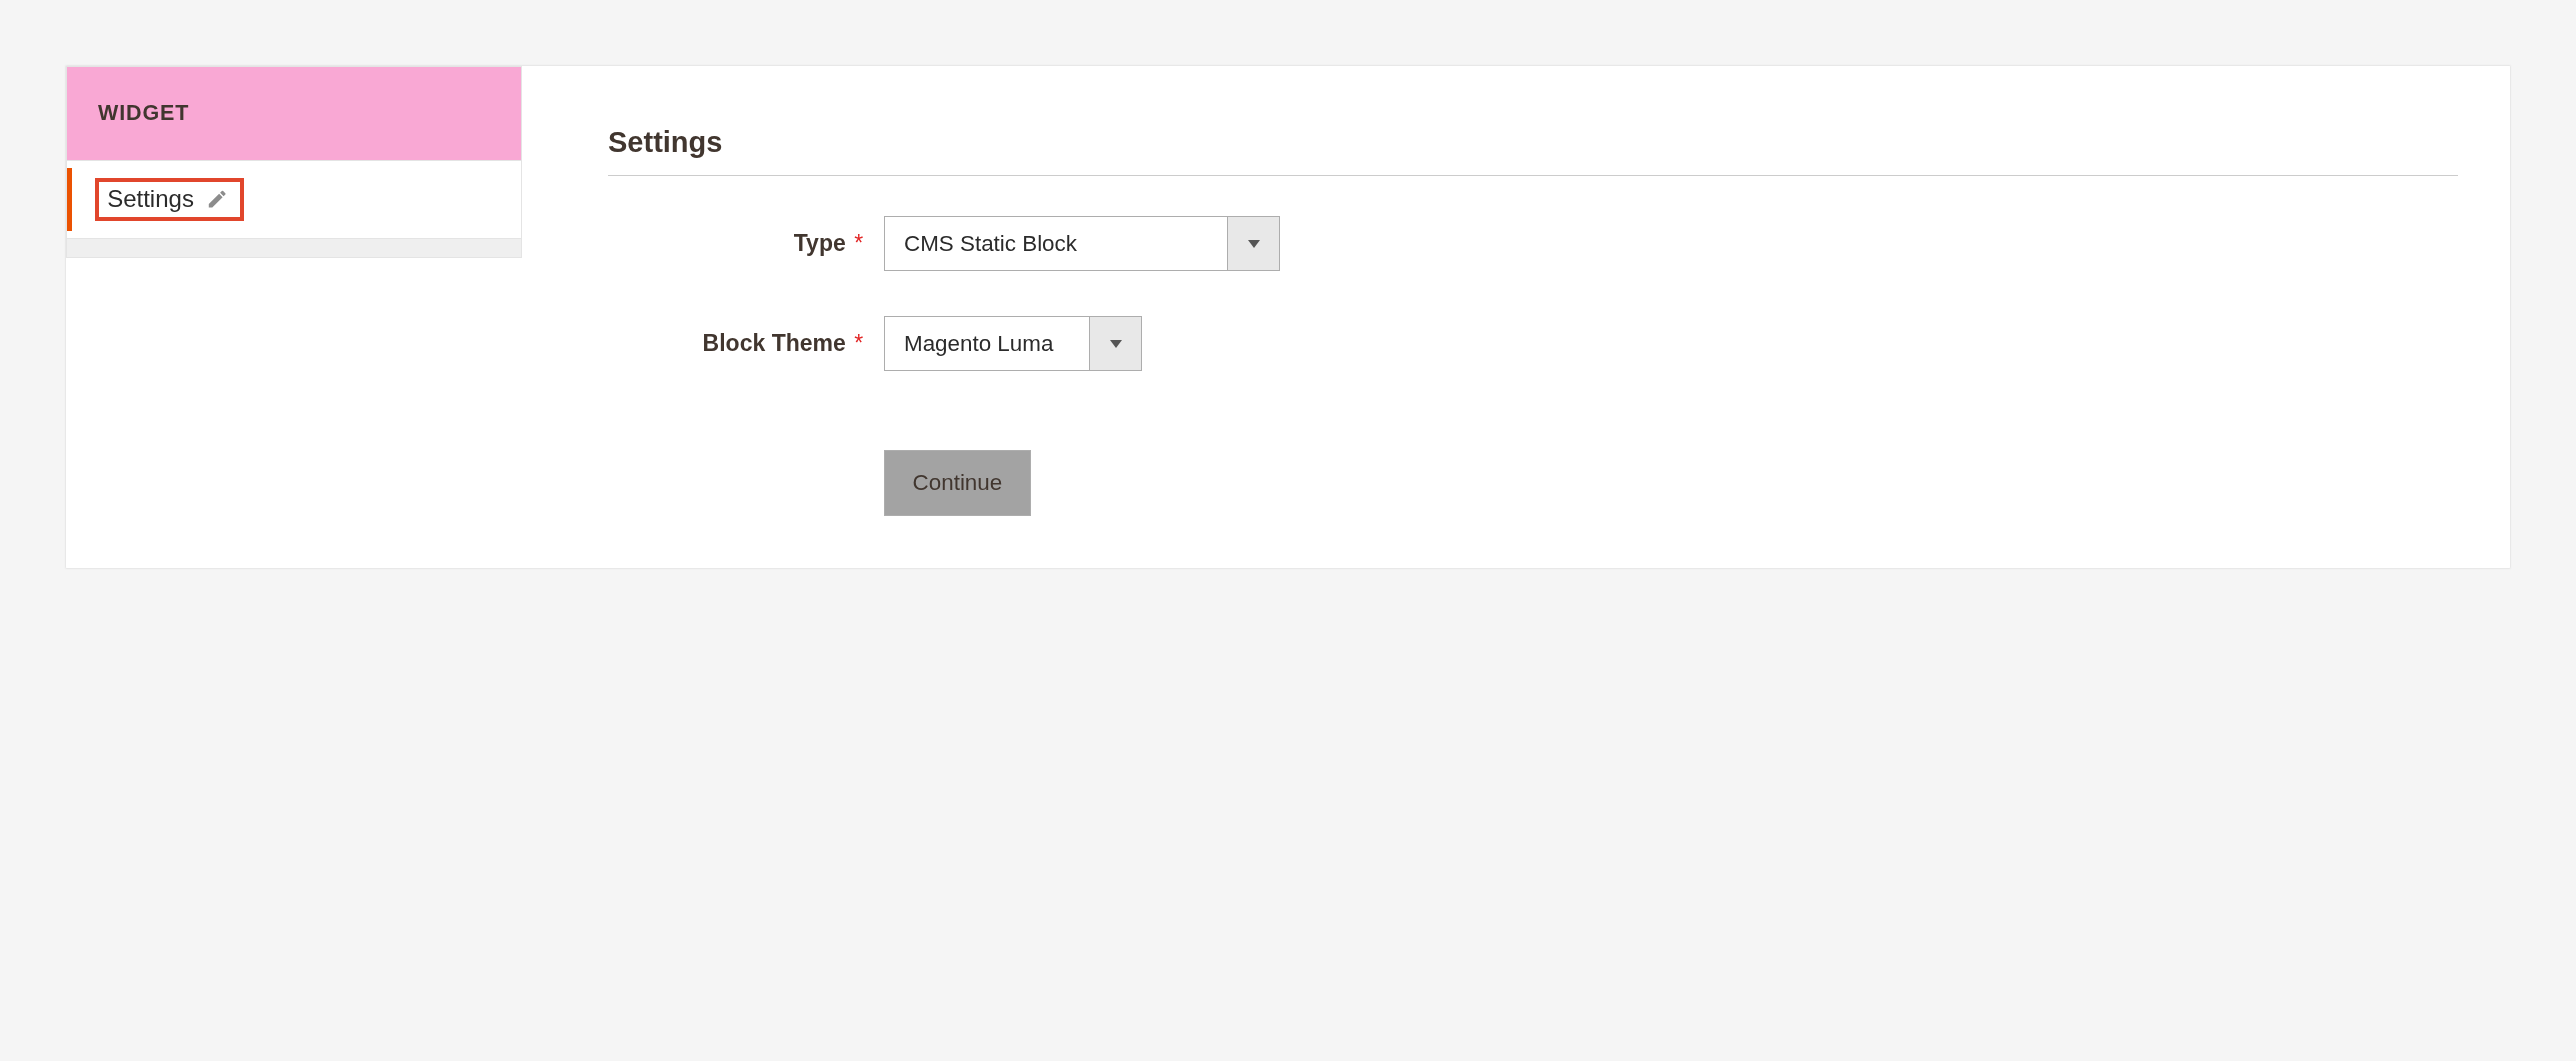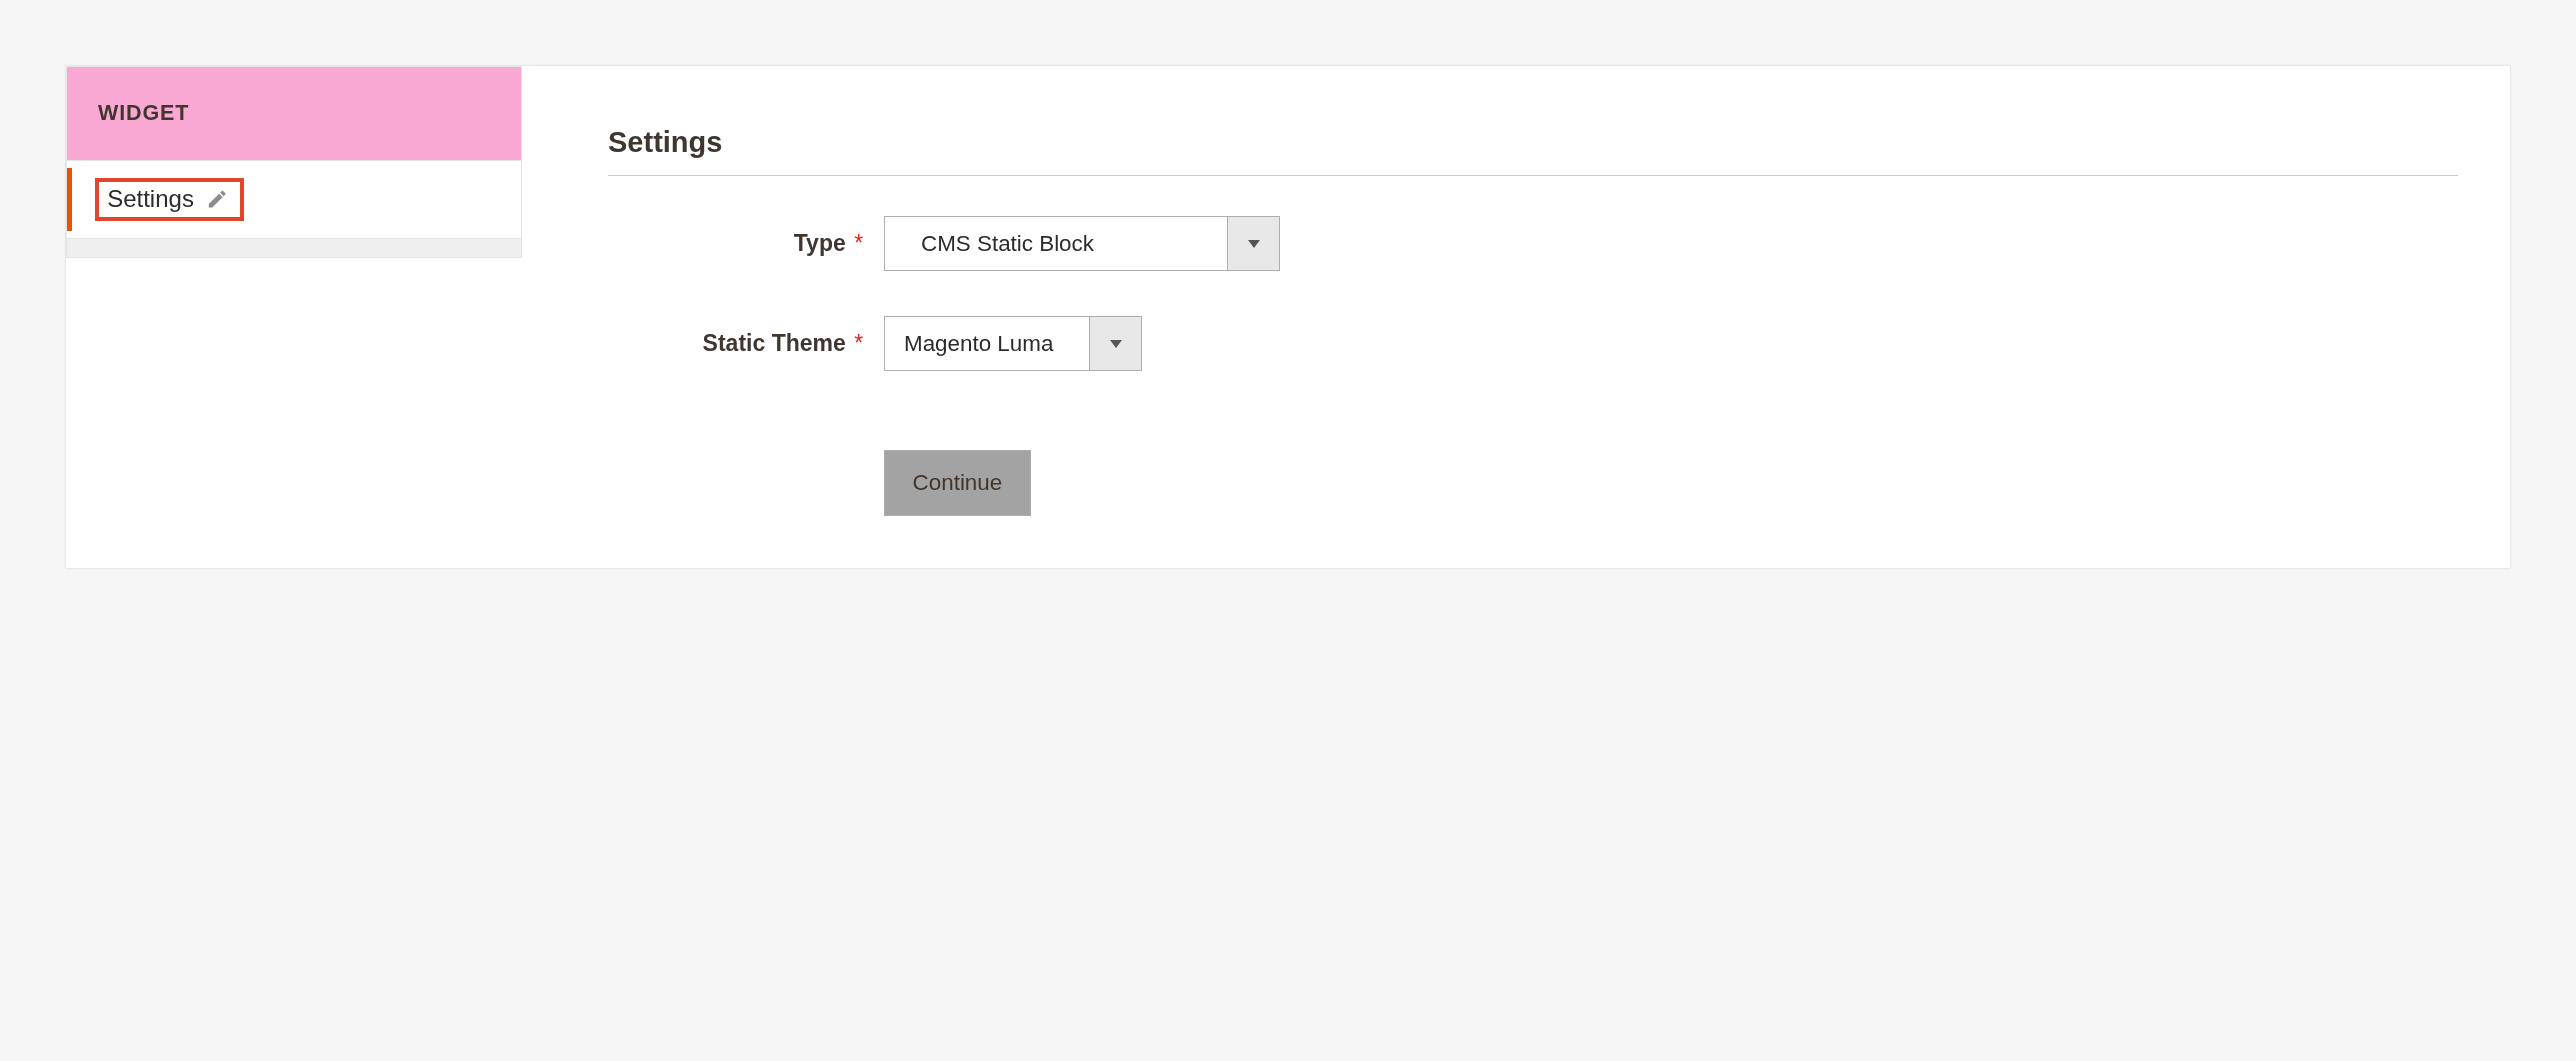--- a/index.html
+++ b/index.html
@@ -131,21 +131,21 @@
       display: flex;
       align-items: center;
       justify-content: center;
     }
     .triangle-down {
       width: 0; height: 0;
       border-left: 6.9px solid transparent;
       border-right: 6.9px solid transparent;
       border-top: 8.6px solid #555;
     }
-    .select.type { width: 396px; padding-left: 17px; }
+    .select.type { width: 396px; }
     .select.theme { width: 258px; }
     .continue-btn {
       margin-left: 276px;
       margin-top: 34px;
       display: inline-block;
       padding: 19px 27.6px;
       border: 0.9px solid #adadad;
       background: #a3a3a3;
       font-size: 22.4px;
       color: #41362f;
@@ -186,21 +186,21 @@
       <div class="select type">
         <span class="select-text">CMS Static Block</span>
         <div class="select-arrow">
           <span class="triangle-down"></span>
         </div>
       </div>
     </div>
 
     <div class="form-row">
       <div class="form-label-wrap">
-        <span class="form-label">Static Theme</span>
+        <span class="form-label">Block Theme</span>
         <span class="required">*</span>
       </div>
       <div class="select theme">
         <span class="select-text">Magento Luma</span>
         <div class="select-arrow">
           <span class="triangle-down"></span>
         </div>
       </div>
     </div>
 

